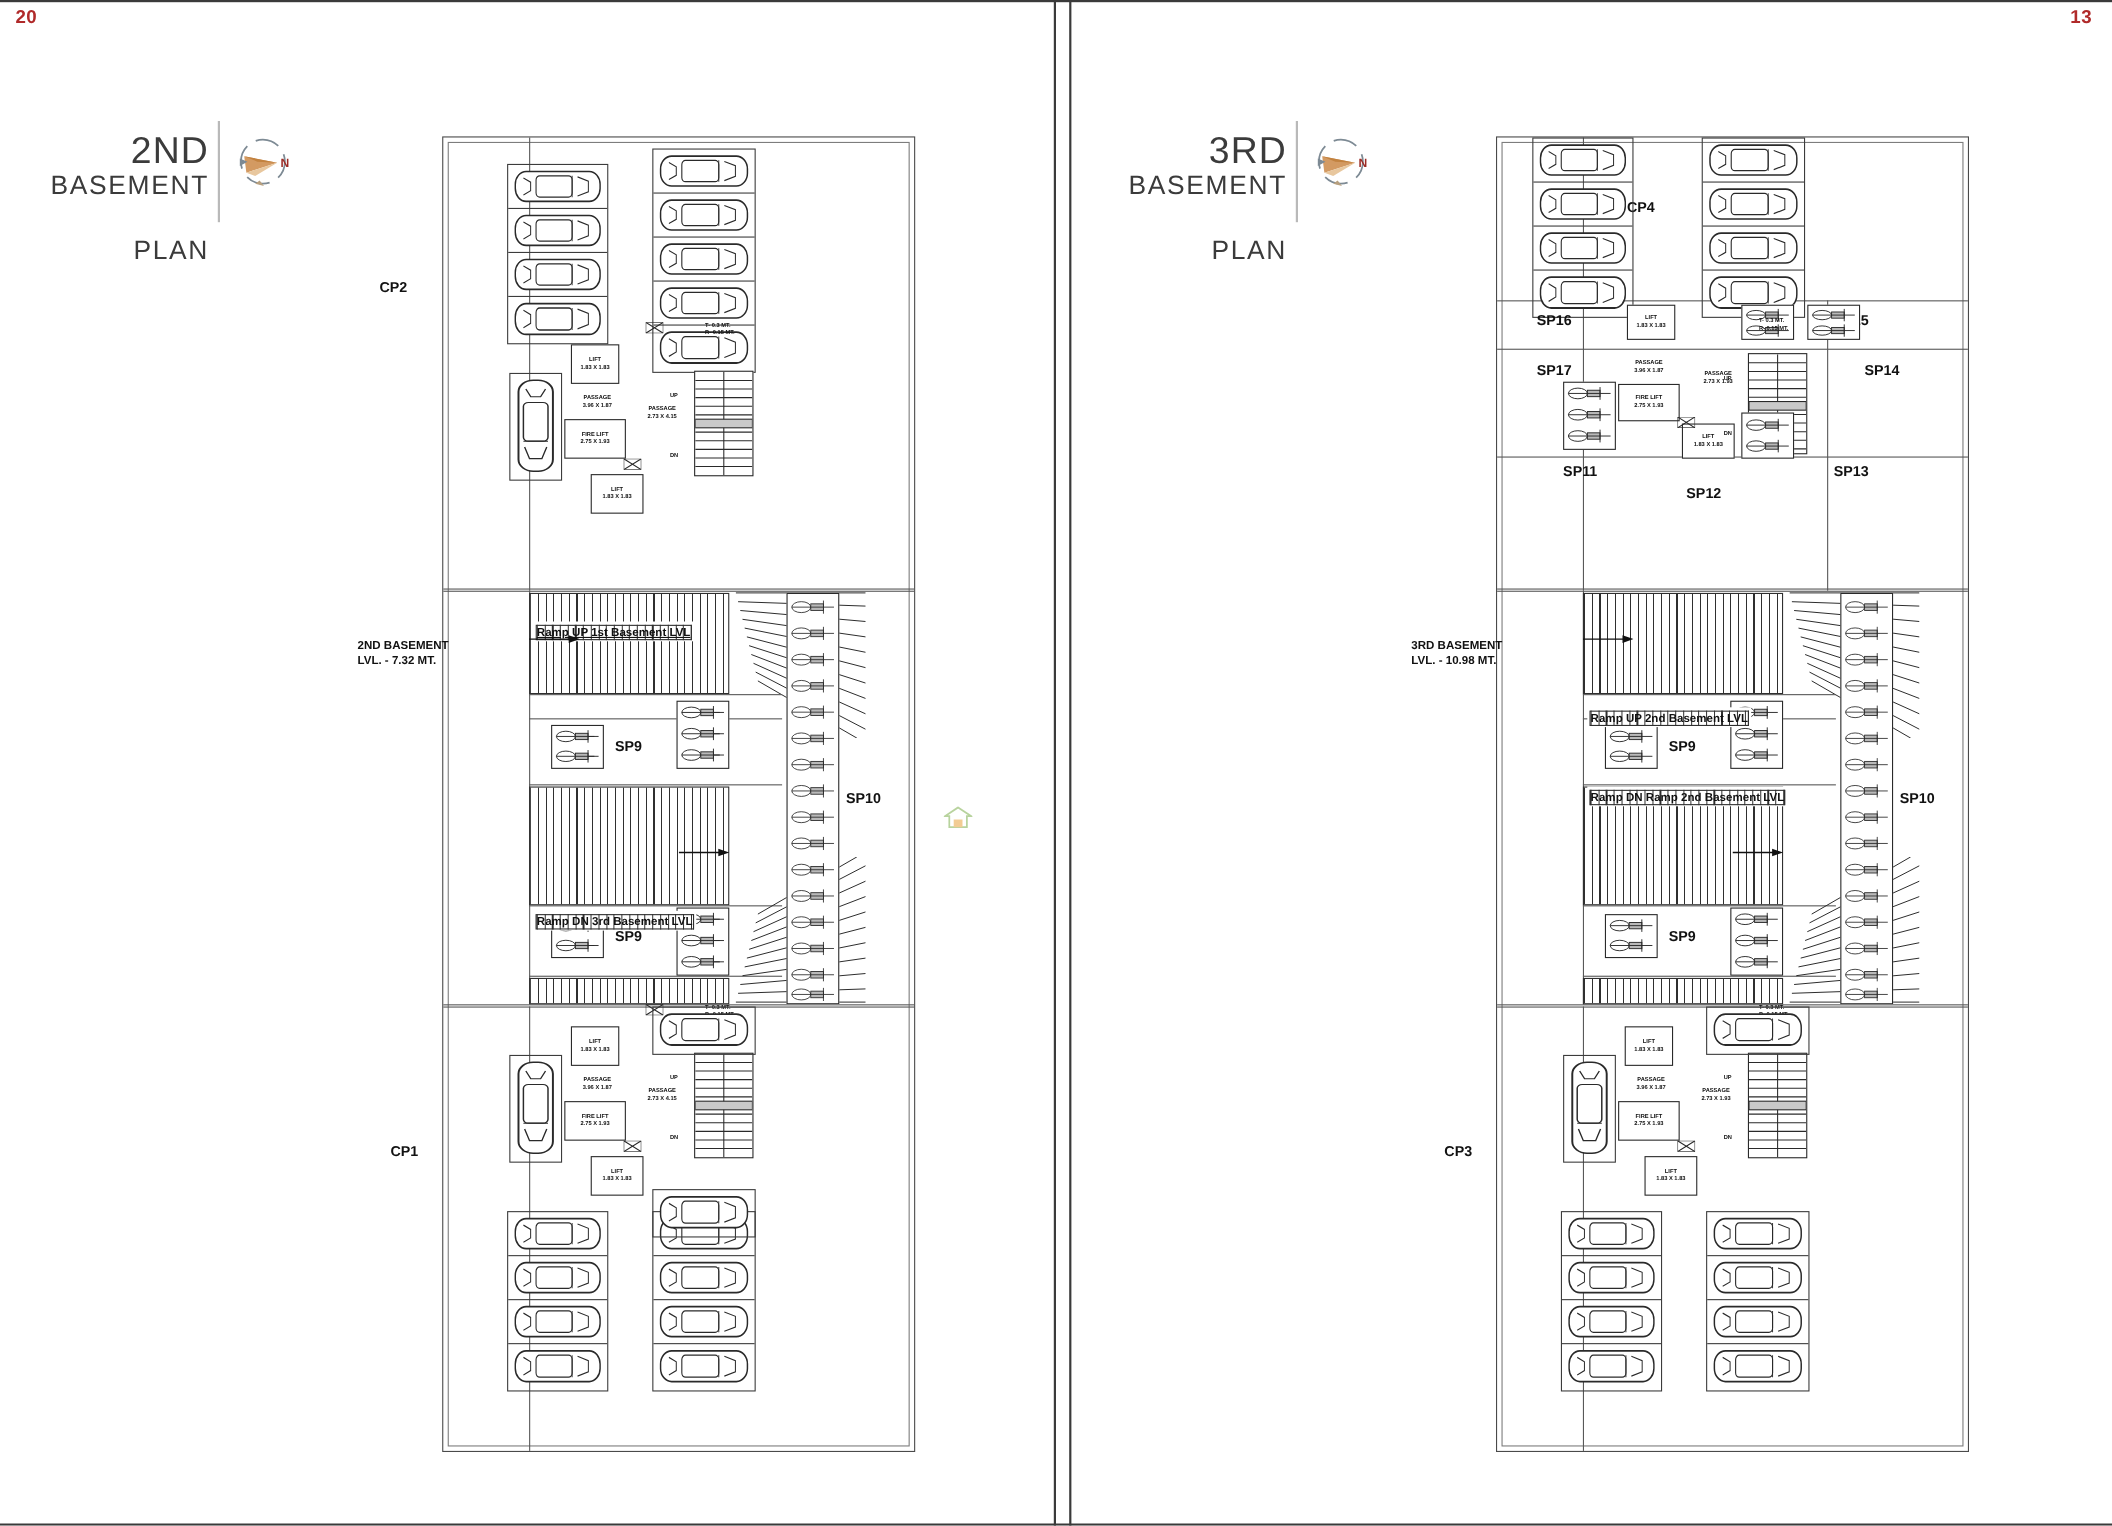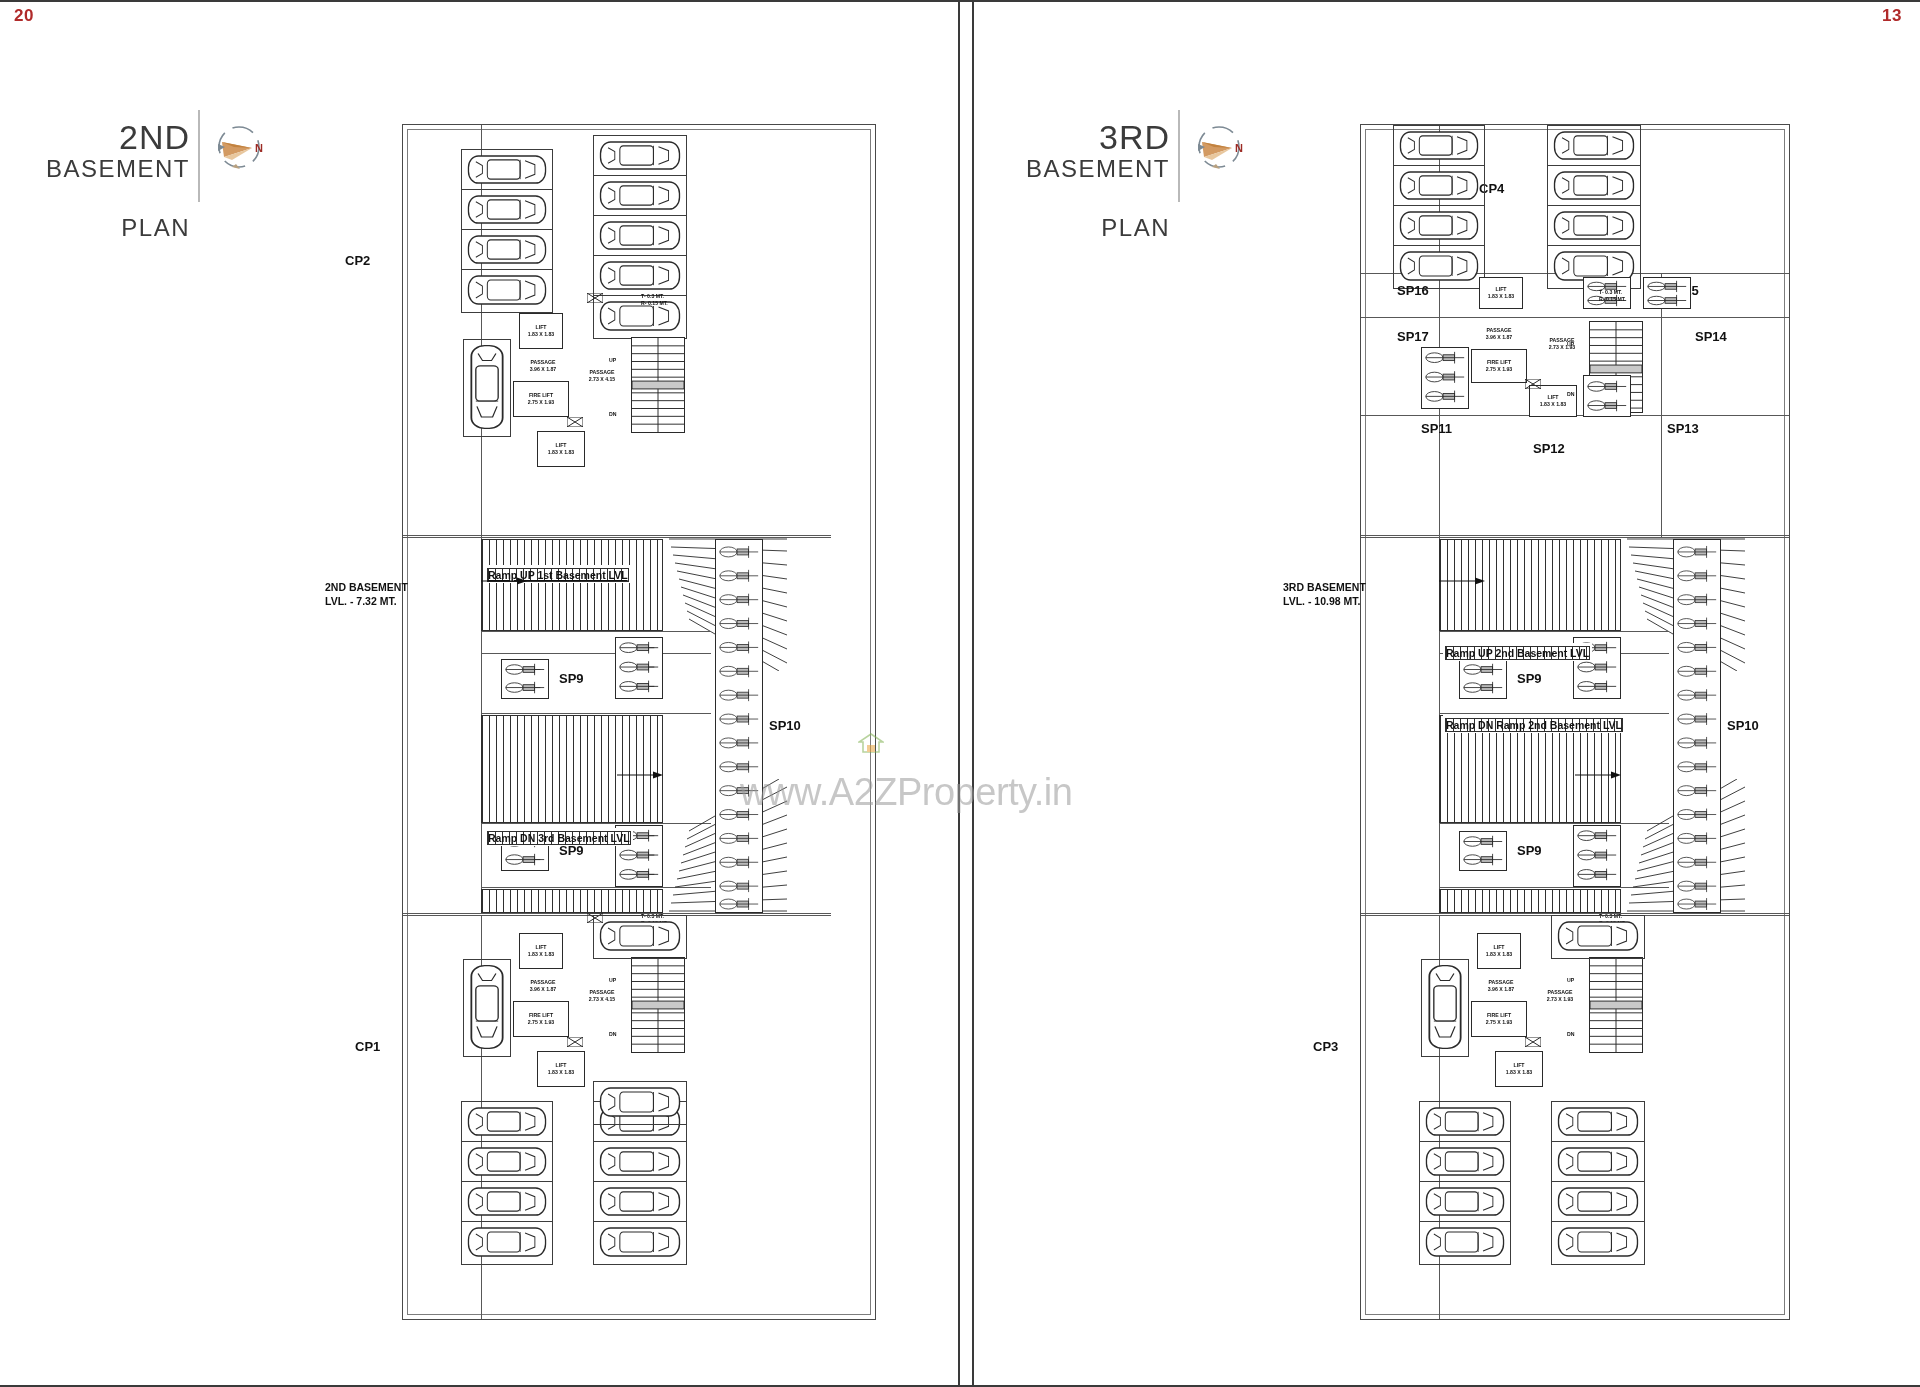--- a/index.html
+++ b/index.html
@@ -120,21 +120,21 @@
       <circle cx="27" cy="27" r="20" fill="none" stroke="#7d8a94" stroke-width="1.6" stroke-dasharray="22 9" stroke-dashoffset="6"></circle>
       <polygon points="10,22 40,28 12,37" fill="#d39a62"></polygon>
       <polygon points="12,37 40,28 20,40" fill="#e8c79e"></polygon>
       <polygon points="10,22 40,28 22,27" fill="#c2823f"></polygon>
       <polygon points="6,24 13,27 6,31" fill="#7d8a94"></polygon>
       <polygon points="24,44 28,49 20,47" fill="#b8a07f"></polygon>
       <text x="43" y="32" font-size="11" font-weight="bold" fill="#9c2b25" font-family="Liberation Sans, sans-serif">N</text>
     </svg>
   </div>
 
-  <div class="plan" style="left:402px;top:124px;width:428px;height:1194px;padding-left:44px;">
+  <div class="plan" style="left:402px;top:124px;width:428px;height:1194px;">
     <div class="inner-border"></div>
 
     <div class="ln h" style="left:0px;top:410px;width:428px;"></div>
     <div class="ln h" style="left:0px;top:412px;width:428px;"></div>
     <div class="ln h" style="left:0px;top:788px;width:428px;"></div>
     <div class="ln h" style="left:0px;top:790px;width:428px;"></div>
     <div class="ln v" style="left:78px;top:412px;height:376px;"></div>
     <div class="ln v" style="left:78px;top:0px;height:412px;"></div>
     <div class="ln v" style="left:78px;top:790px;height:404px;"></div>
 
@@ -1380,16 +1380,15 @@
     </div>
   </div>
 
   <div class="watermark">
     <div class="wm-house">
       <svg viewBox="0 0 26 20">
         <polygon points="13,1 25,9 21,9 21,19 5,19 5,9 1,9" fill="none" stroke="#7fb04f" stroke-width="1.6"></polygon>
         <rect x="9" y="12" width="8" height="7" fill="#e8a33d"></rect>
       </svg>
     </div>
-    <div class="wm-url">www.A2ZProperty.in</div>
   </div>
 
 </div>
 
 </body></html>

